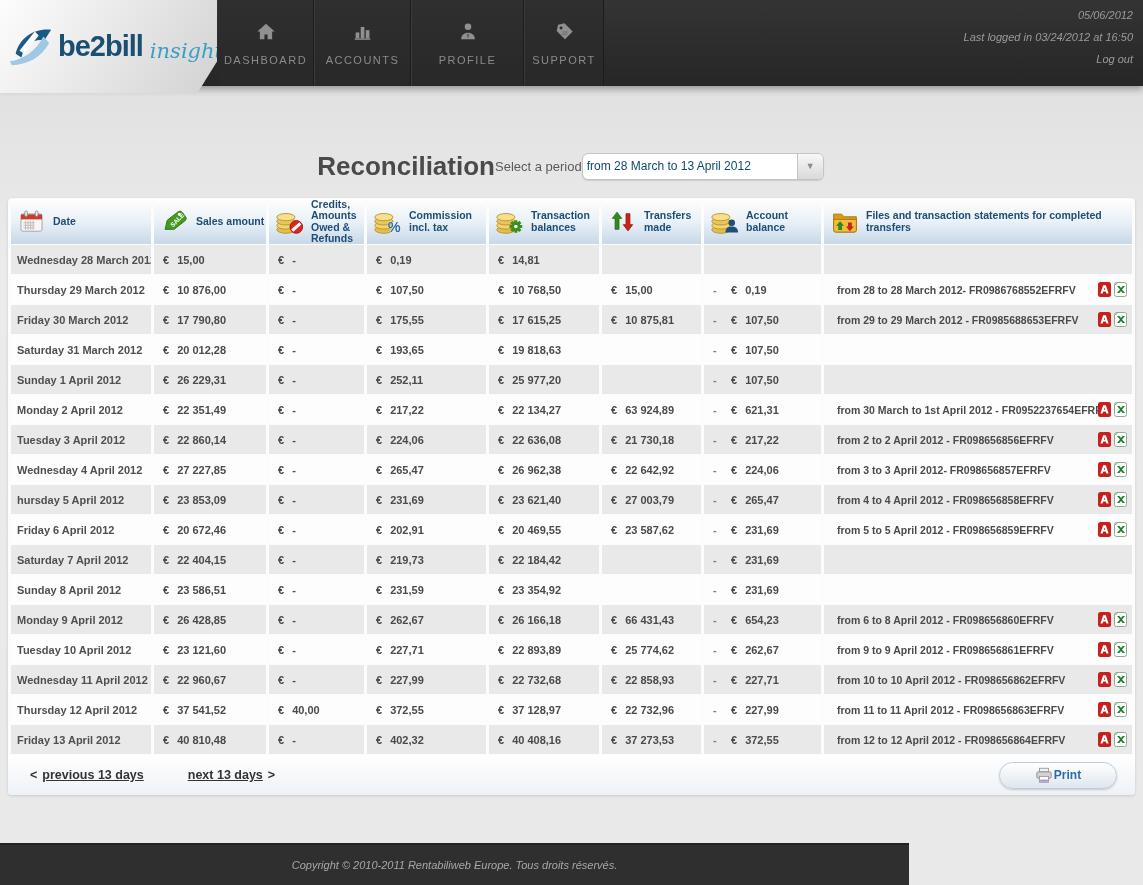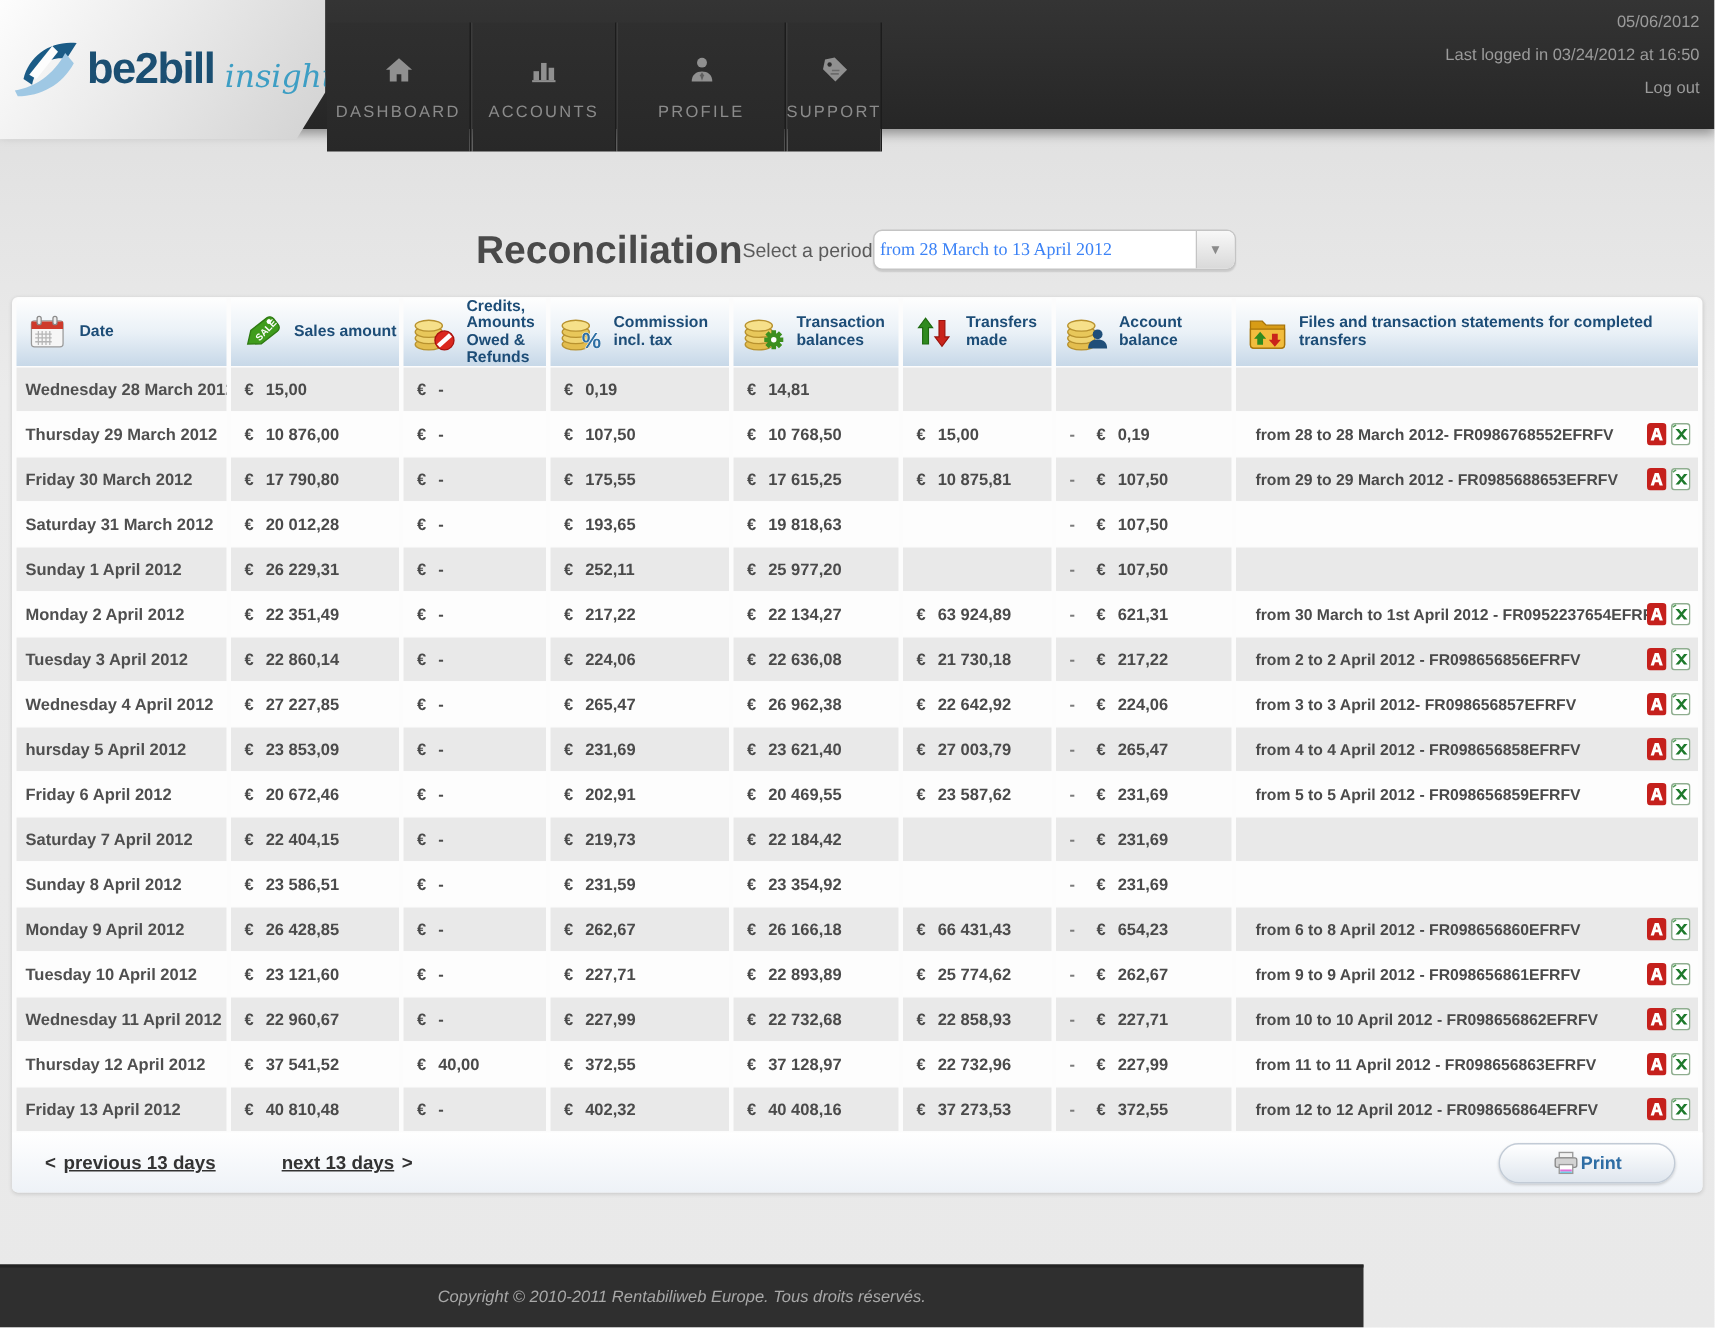--- a/index.html
+++ b/index.html
@@ -15,46 +15,46 @@
   .logo-panel {
     position:absolute; left:0; top:0; width:217px; height:93px; z-index:6;
     background:linear-gradient(125deg,#fdfdfd,#d2d2d2);
     clip-path:polygon(0 0,100% 0,100% 66%,91% 100%,0 100%);
     display:flex; align-items:center; padding-left:6px; cursor:pointer;
   }
   .logo-swoosh { flex-shrink:0; margin-right:2px; }
   .brand { font-size:29px; font-weight:bold; color:#1b4f72; letter-spacing:-1px; }
   .brand-sub { font-family:"DejaVu Serif", serif; font-style:italic; color:#3d9ec4; font-size:21px; margin-left:7px; padding-top:8px; }
 
-  .nav { position:absolute; left:218px; top:0; height:86px; display:flex;margin-top:15px; }
+  .nav { position:absolute; left:218px; top:0; height:86px; display:flex; }
   .nav-item {
     height:86px; display:flex; flex-direction:column; align-items:center; justify-content:center; gap:10px;
     border-right:1px solid #1c1c1c; border-left:1px solid #3b3b3b;
     background:linear-gradient(#2f2f2f,#282828); cursor:pointer;
   }
   .nav-item:nth-child(1){ width:96px; border-left:none; }
   .nav-item:nth-child(2){ width:97px; }
   .nav-item:nth-child(3){ width:113px; }
-  .nav-item:nth-child(4){ width:64px; }
+  .nav-item:nth-child(4){ width:80px; }
   .nav-icon { height:24px; display:flex; align-items:center; }
   .nav-label { color:#8b8b8b; font-size:11px; letter-spacing:1.5px; }
 
-  .session { position:absolute; right:10px; top:9px; text-align:right; color:#9b9b9b; font-size:11px; display:flex; flex-direction:column; gap:10px; }
+  .session { position:absolute; right:10px; top:9px; text-align:right; color:#9b9b9b; font-size:11px; display:flex; flex-direction:column; gap:10px;font-style:italic; }
   .session .logout { cursor:pointer; }
 
   
   .page-head { display:flex; align-items:center; justify-content:center; padding:0 10px 0 8px; margin-top:62px; height:36px; }
   h1 { font-size:26px; color:#4a4a4a; margin:0; font-weight:bold; }
   .period { display:flex; align-items:center; }
   .period-label { font-size:13px; color:#5a5a5a; }
   .select {
     width:242px; height:27px; background:#fff; border:1px solid #c4c4c4; border-radius:6px;
     display:flex; align-items:center; box-shadow:0 1px 1px rgba(0,0,0,.12); cursor:pointer;
   }
-  .select-value { flex:1; font-size:12px; color:#3b82f6; padding-left:4px; white-space:nowrap; overflow:hidden;font-family:Liberation Serif, serif; }
+  .select-value { flex:1; font-size:12px; color:#0c4a6e; padding-left:4px; white-space:nowrap; overflow:hidden; }
   .select-arrow {
     width:26px; height:25px; border-left:1px solid #c4c4c4; background:linear-gradient(#f8f8f8,#d9d9d9);
     border-radius:0 5px 5px 0; display:flex; align-items:center; justify-content:center; color:#8a8a8a; font-size:9px;
   }
 
   
   .panel { margin:14px 8px 0; background:#fcfcfc; border-radius:4px; box-shadow:0 1px 3px rgba(0,0,0,.15); }
   table { border-collapse:separate; border-spacing:3px 1px; width:1127px; table-layout:fixed; }
   th {
     height:44px; background:linear-gradient(#fefefe,#eaf1f7 50%,#c7d8e8);

